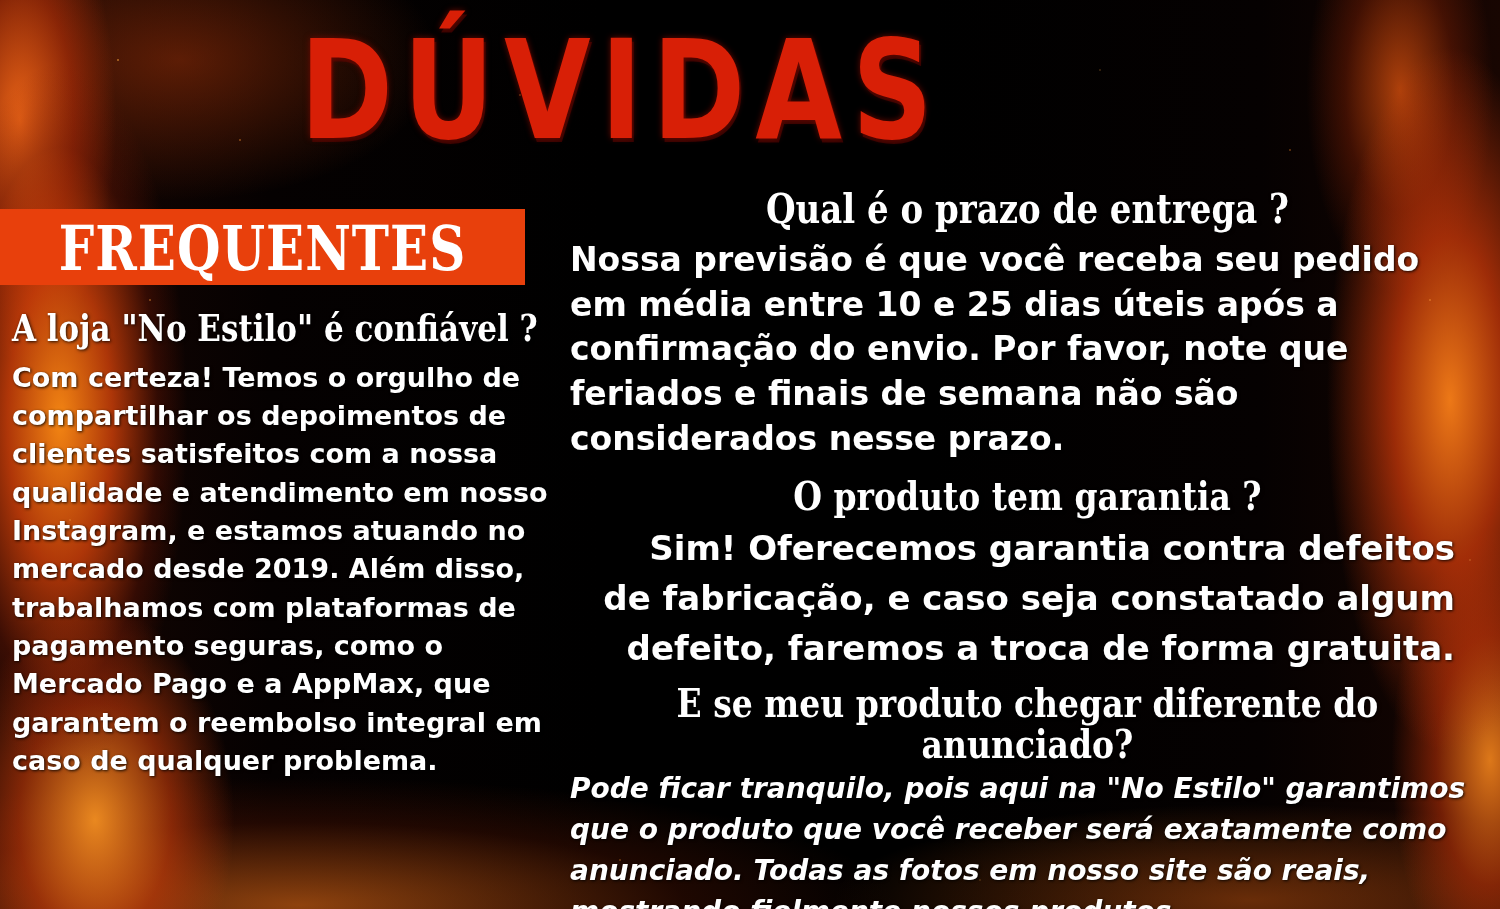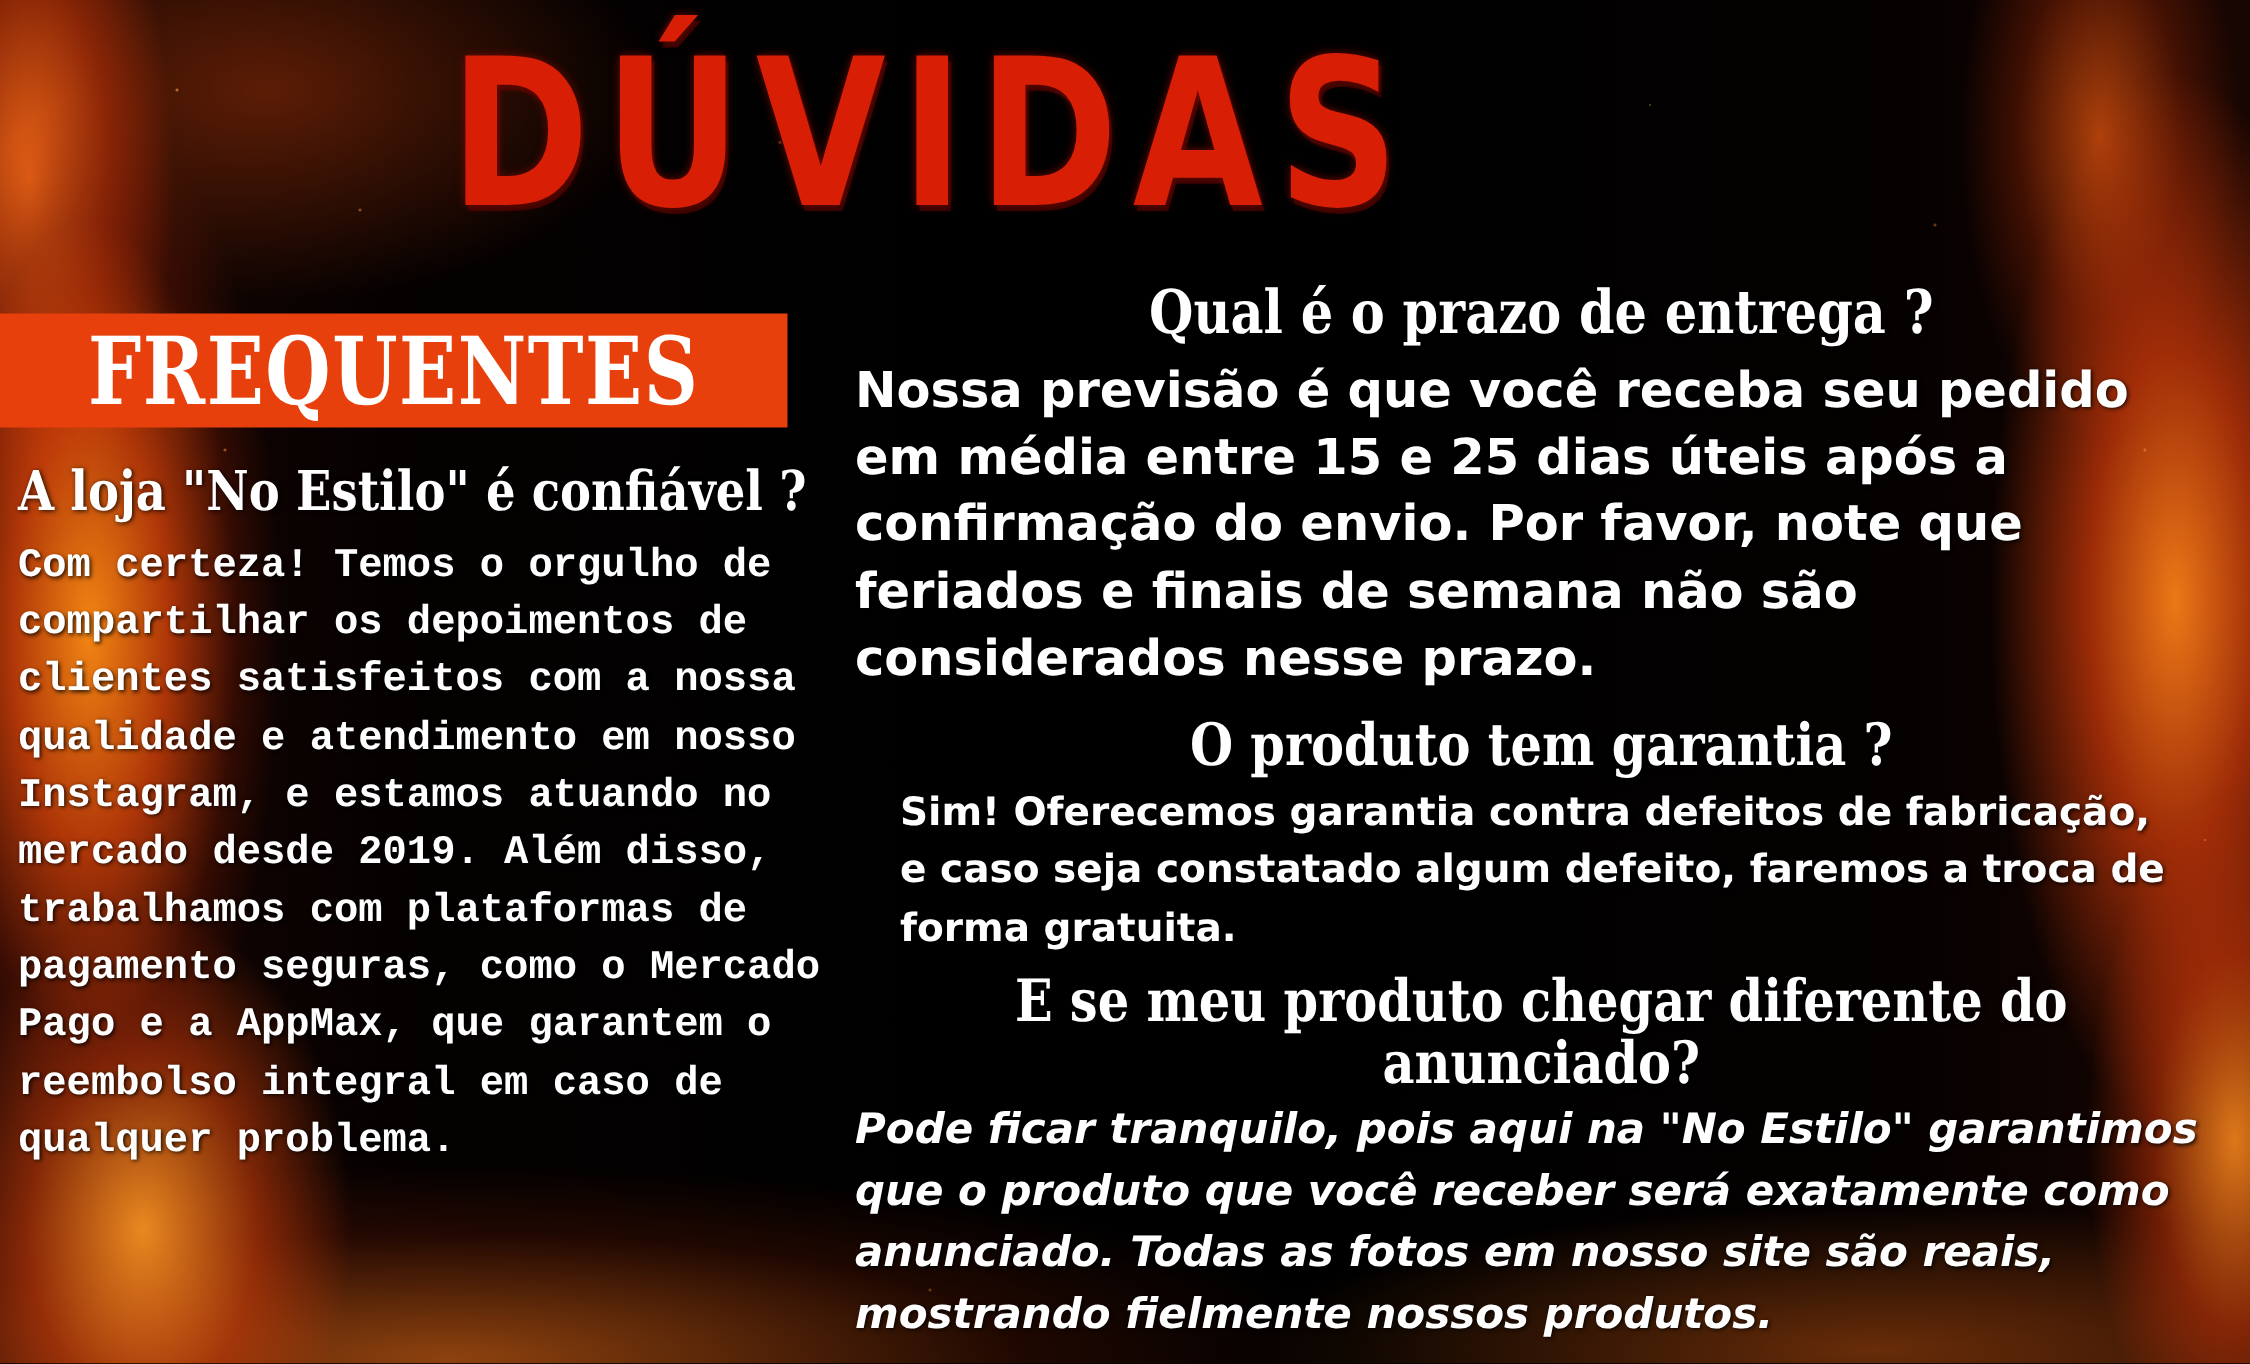--- a/index.html
+++ b/index.html
@@ -136,42 +136,42 @@
   .a {
     color: #ffffff;
     font-family: "DejaVu Sans", sans-serif;
     font-weight: 700;
     line-height: 1.42;
     text-shadow: 1px 1px 3px rgba(0,0,0,0.85);
   }
 
   
   .q-left { font-size: 31px; margin-bottom: 14px; }
-  .a-left { font-size: 27px; font-family: Liberation Mono, monospace; }
+  .a-left { font-size: 27px; }
 
   
   .block { margin-bottom: 16px; }
   .q-r1 {
     font-size: 34px;
     text-align: center;
     transform-origin: center center;
     margin-bottom: 10px;
   }
   .a-r1 { font-size: 33px; line-height: 1.36; }
 
   .q-r2 {
     font-size: 33px;
     text-align: center;
     transform-origin: center center;
     margin: 18px 0 8px 0;
   }
   .a-r2 {
-    font-size: 26px;
+    font-size: 34px;
     line-height: 1.48;
-    text-align: left;
+    text-align: right;
     padding: 0 30px;
   }
 
   .q-r3 {
     font-size: 33px;
     text-align: center;
     transform-origin: center center;
     margin: 16px 0 10px 0;
   }
   .a-r3 { font-size: 28px; line-height: 1.46; font-style: italic; }
@@ -191,21 +191,21 @@
 
   <div class="col-left">
     <div class="q q-left">A loja "No Estilo" é confiável ?</div>
     <div class="a a-left">Com certeza! Temos o orgulho de compartilhar os depoimentos de clientes satisfeitos com a nossa qualidade e atendimento em nosso Instagram, e estamos atuando no mercado desde 2019. Além disso, trabalhamos com plataformas de pagamento seguras, como o Mercado Pago e a AppMax, que garantem o reembolso integral em caso de qualquer problema.</div>
   </div>
 
   <div class="col-right">
 
     <div class="block">
       <div class="q q-r1">Qual é o prazo de entrega ?</div>
-      <div class="a a-r1">Nossa previsão é que você receba seu pedido em média entre 15 e 25 dias úteis após a confirmação do envio. Por favor, note que feriados e finais de semana não são considerados nesse prazo.</div>
+      <div class="a a-r1">Nossa previsão é que você receba seu pedido em média entre 10 e 25 dias úteis após a confirmação do envio. Por favor, note que feriados e finais de semana não são considerados nesse prazo.</div>
     </div>
 
     <div class="block">
       <div class="q q-r2">O produto tem garantia ?</div>
       <div class="a a-r2">Sim! Oferecemos garantia contra defeitos de fabricação, e caso seja constatado algum defeito, faremos a troca de forma gratuita.</div>
     </div>
 
     <div class="block">
       <div class="q q-r3">E se meu produto chegar diferente do anunciado?</div>
       <div class="a a-r3">Pode ficar tranquilo, pois aqui na "No Estilo" garantimos que o produto que você receber será exatamente como anunciado. Todas as fotos em nosso site são reais, mostrando fielmente nossos produtos.</div>

